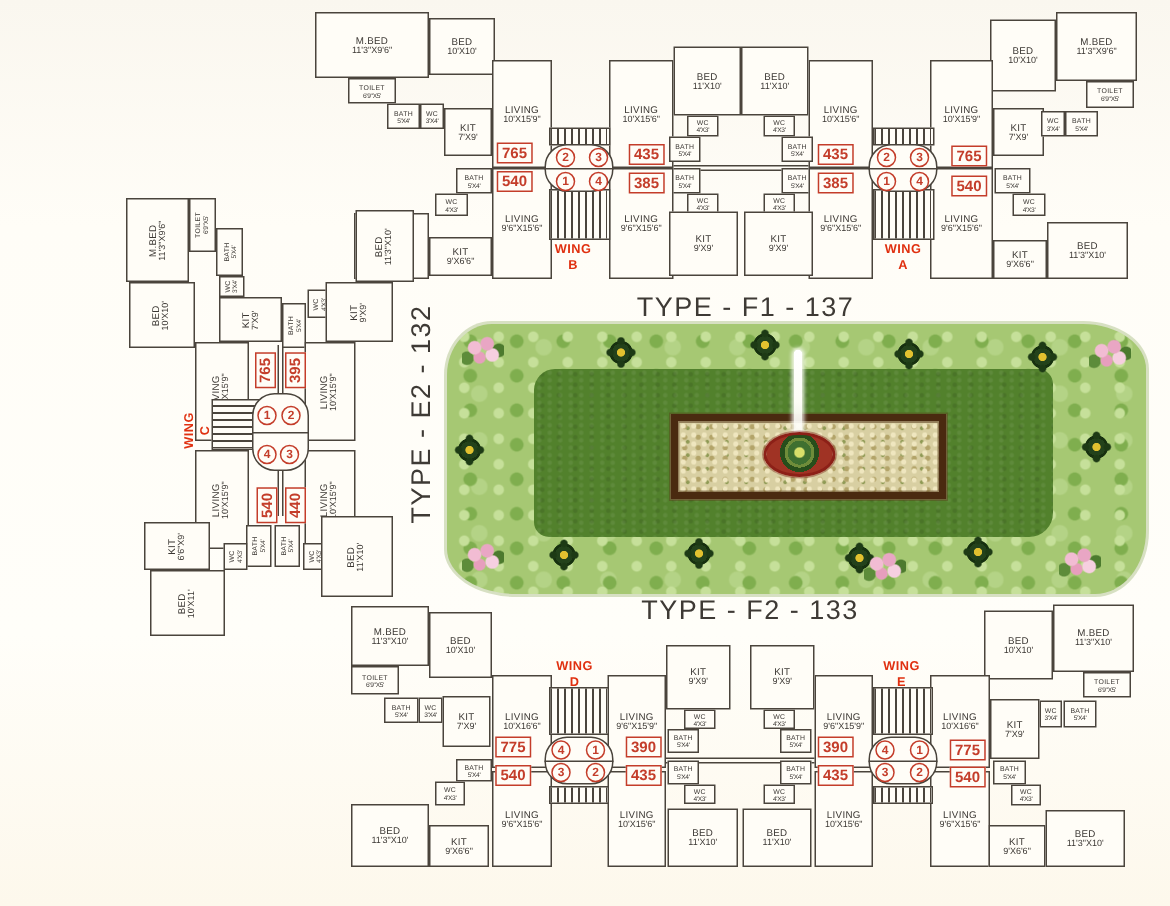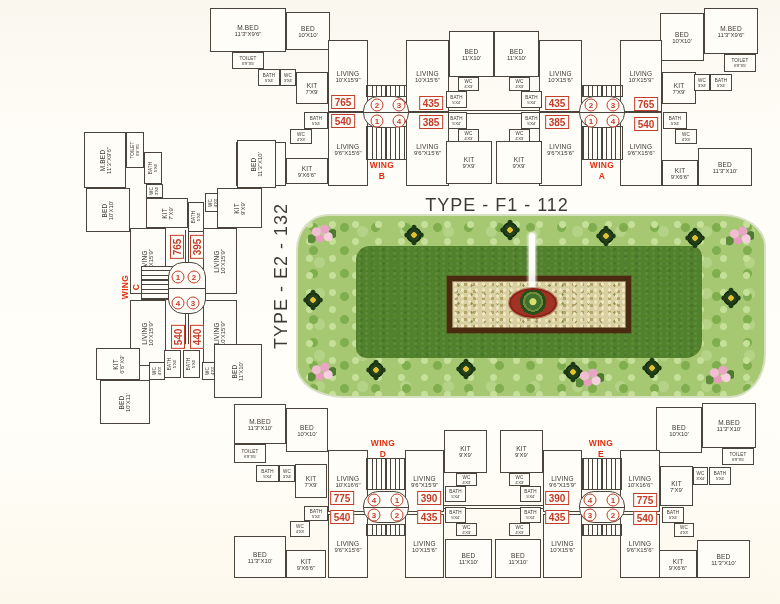--- a/index.html
+++ b/index.html
@@ -114,22 +114,23 @@
         <div class="flower" style="left: 275px; top: 156px;"></div>
         <div class="flower" style="left: 354px; top: 152px;"></div>
         <div class="pink" style="left: 24px; top: 18px;"></div>
         <div class="pink" style="left: 442px; top: 20px;"></div>
         <div class="pink" style="left: 24px; top: 156px;"></div>
         <div class="pink" style="left: 292px; top: 162px;"></div>
         <div class="pink" style="left: 422px; top: 159px;"></div>
       </div>
   </div>
 
-  <div class="title" id="title-f1">TYPE - F1 - 112</div>
+  <div class="title" id="title-f1">TYPE - F1 - 137</div>
   <div class="title vert" id="title-e2">TYPE - E2 - 132</div>
+  <div class="title" id="title-f2">TYPE - F2 - 133</div>
 
   <div id="built">
       <div class="corridor" style="left: 330px; top: 110px; width: 302px; height: 4px;"></div>
       <div class="room" style="left: 210px; top: 8px; width: 76px; height: 44px;">
         <div class="inner">
           <div class="nm">M.BED</div>
           <div class="dm">11'3"X9'6"</div>
         </div>
       </div>
       <div class="room" style="left: 286px; top: 12px; width: 44px; height: 38px;">

